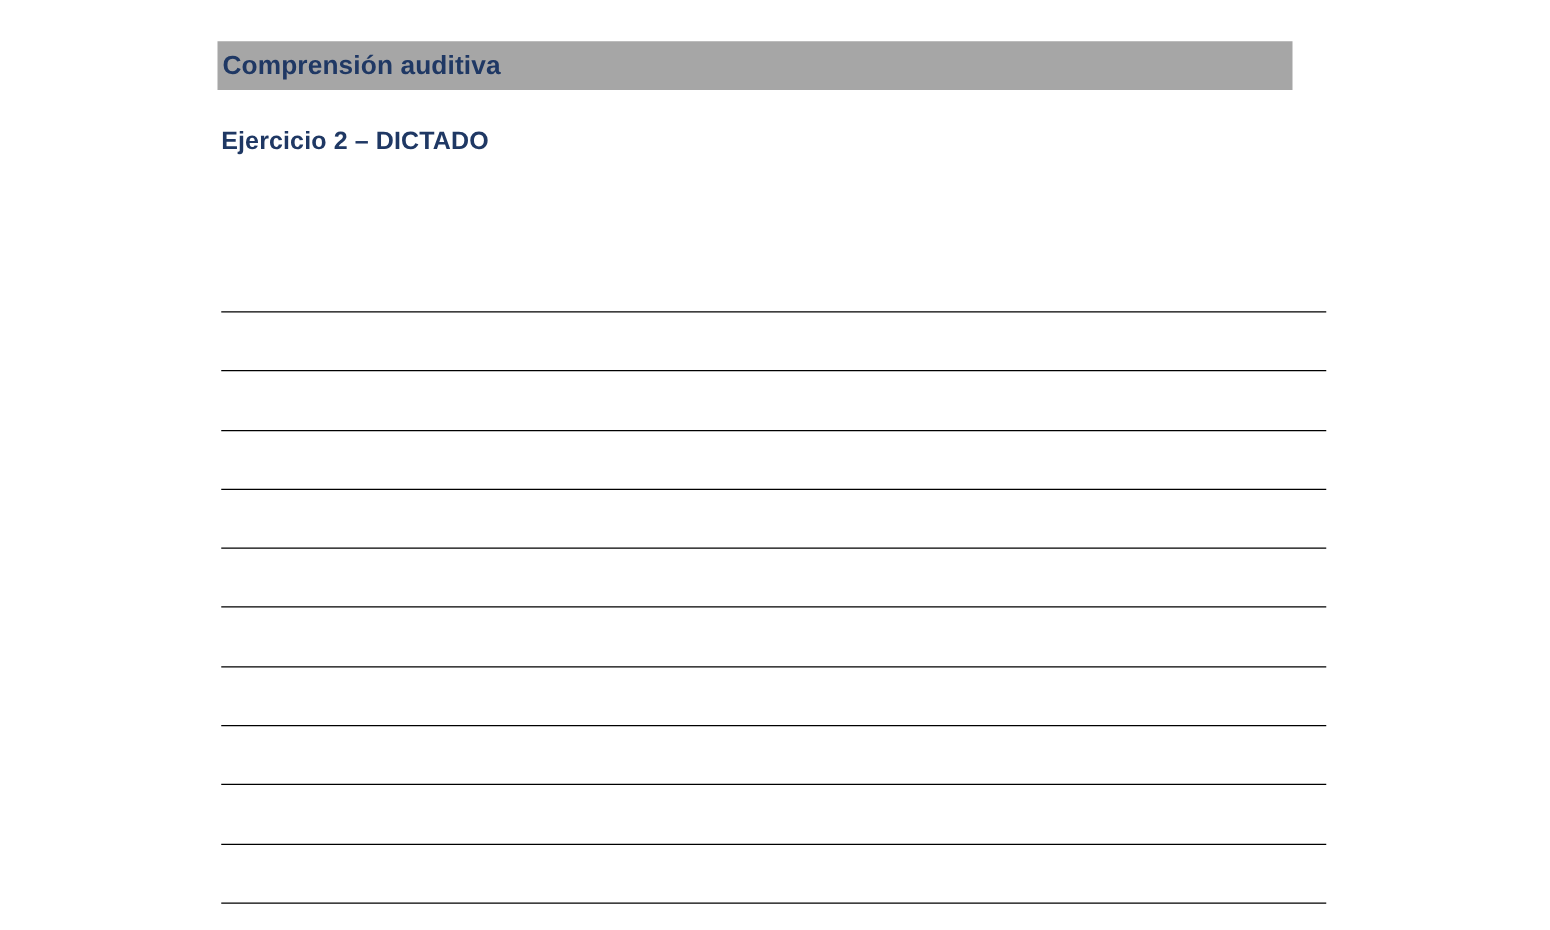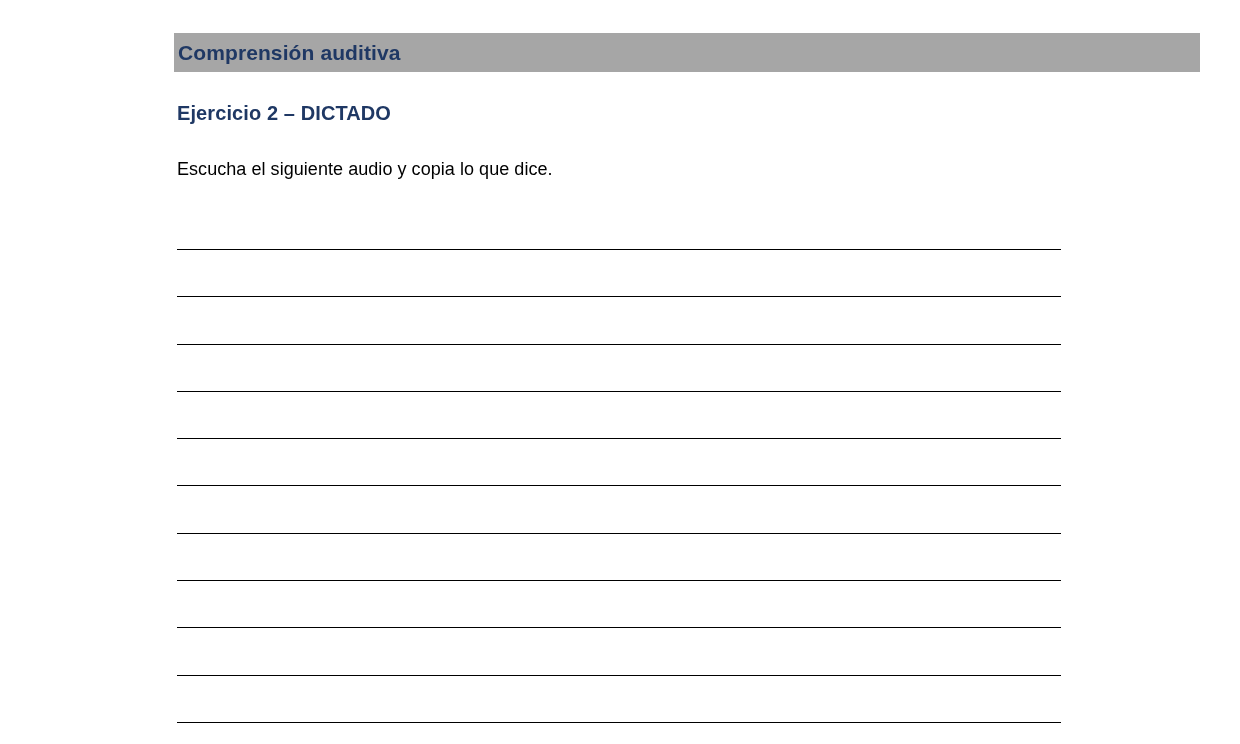--- a/index.html
+++ b/index.html
@@ -17,21 +17,21 @@
   .page {
     position: relative;
     width: 1240px;
     height: 744px;
     background: #ffffff;
   }
   .section-banner {
     position: absolute;
     left: 174px;
     top: 33px;
-    width: 1026px;
+    width: 860px;
     height: 39px;
     background: #a6a6a6;
     display: flex;
     align-items: center;
   }
   .section-banner-title {
     color: #1f3864;
     font-size: 21px;
     font-weight: bold;
     padding-left: 4px;
@@ -74,21 +74,20 @@
 <body>
 
 <div class="page">
 
   <div class="section-banner">
     <span class="section-banner-title">Comprensión auditiva</span>
   </div>
 
   <div class="exercise-title">Ejercicio 2 – DICTADO</div>
 
-  <div class="exercise-instruction">Escucha el siguiente audio y copia lo que dice.</div>
 
   <div class="lines">
     <div class="write-line"></div>
     <div class="line-spacer"></div>
     <div class="write-line"></div>
     <div class="line-spacer"></div>
     <div class="write-line"></div>
     <div class="line-spacer"></div>
     <div class="write-line"></div>
     <div class="line-spacer"></div>

